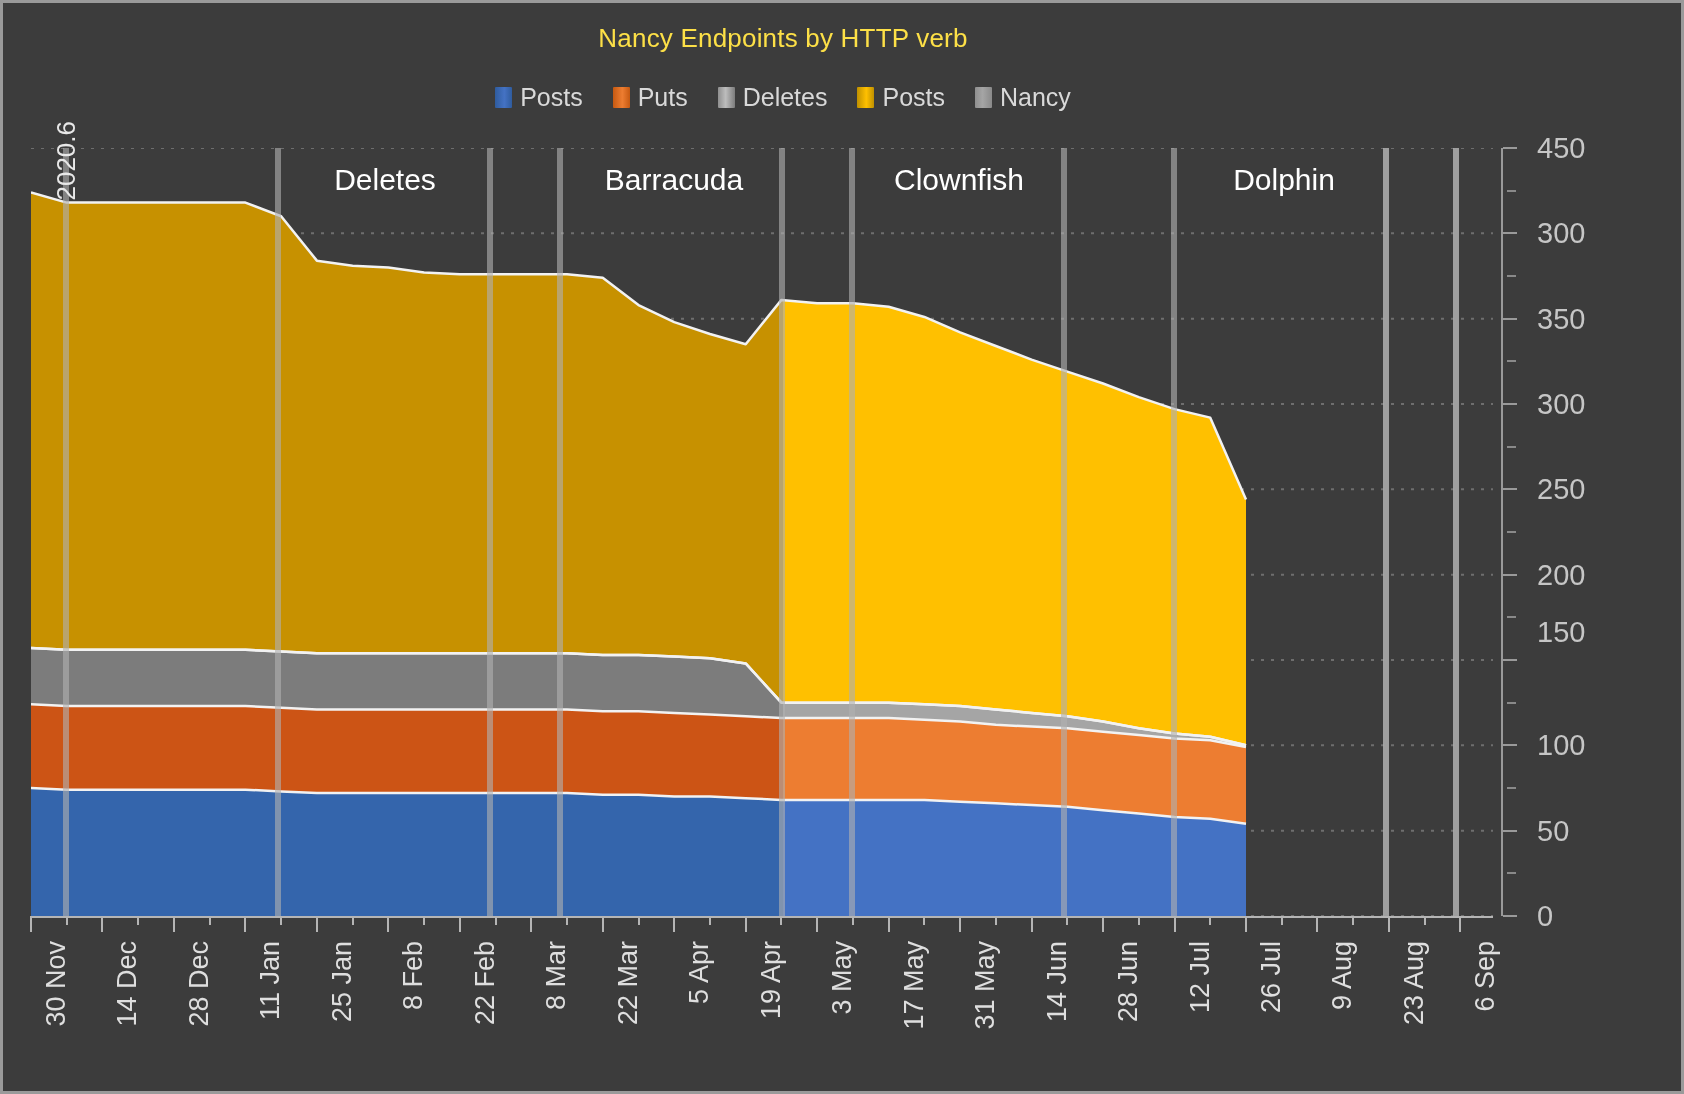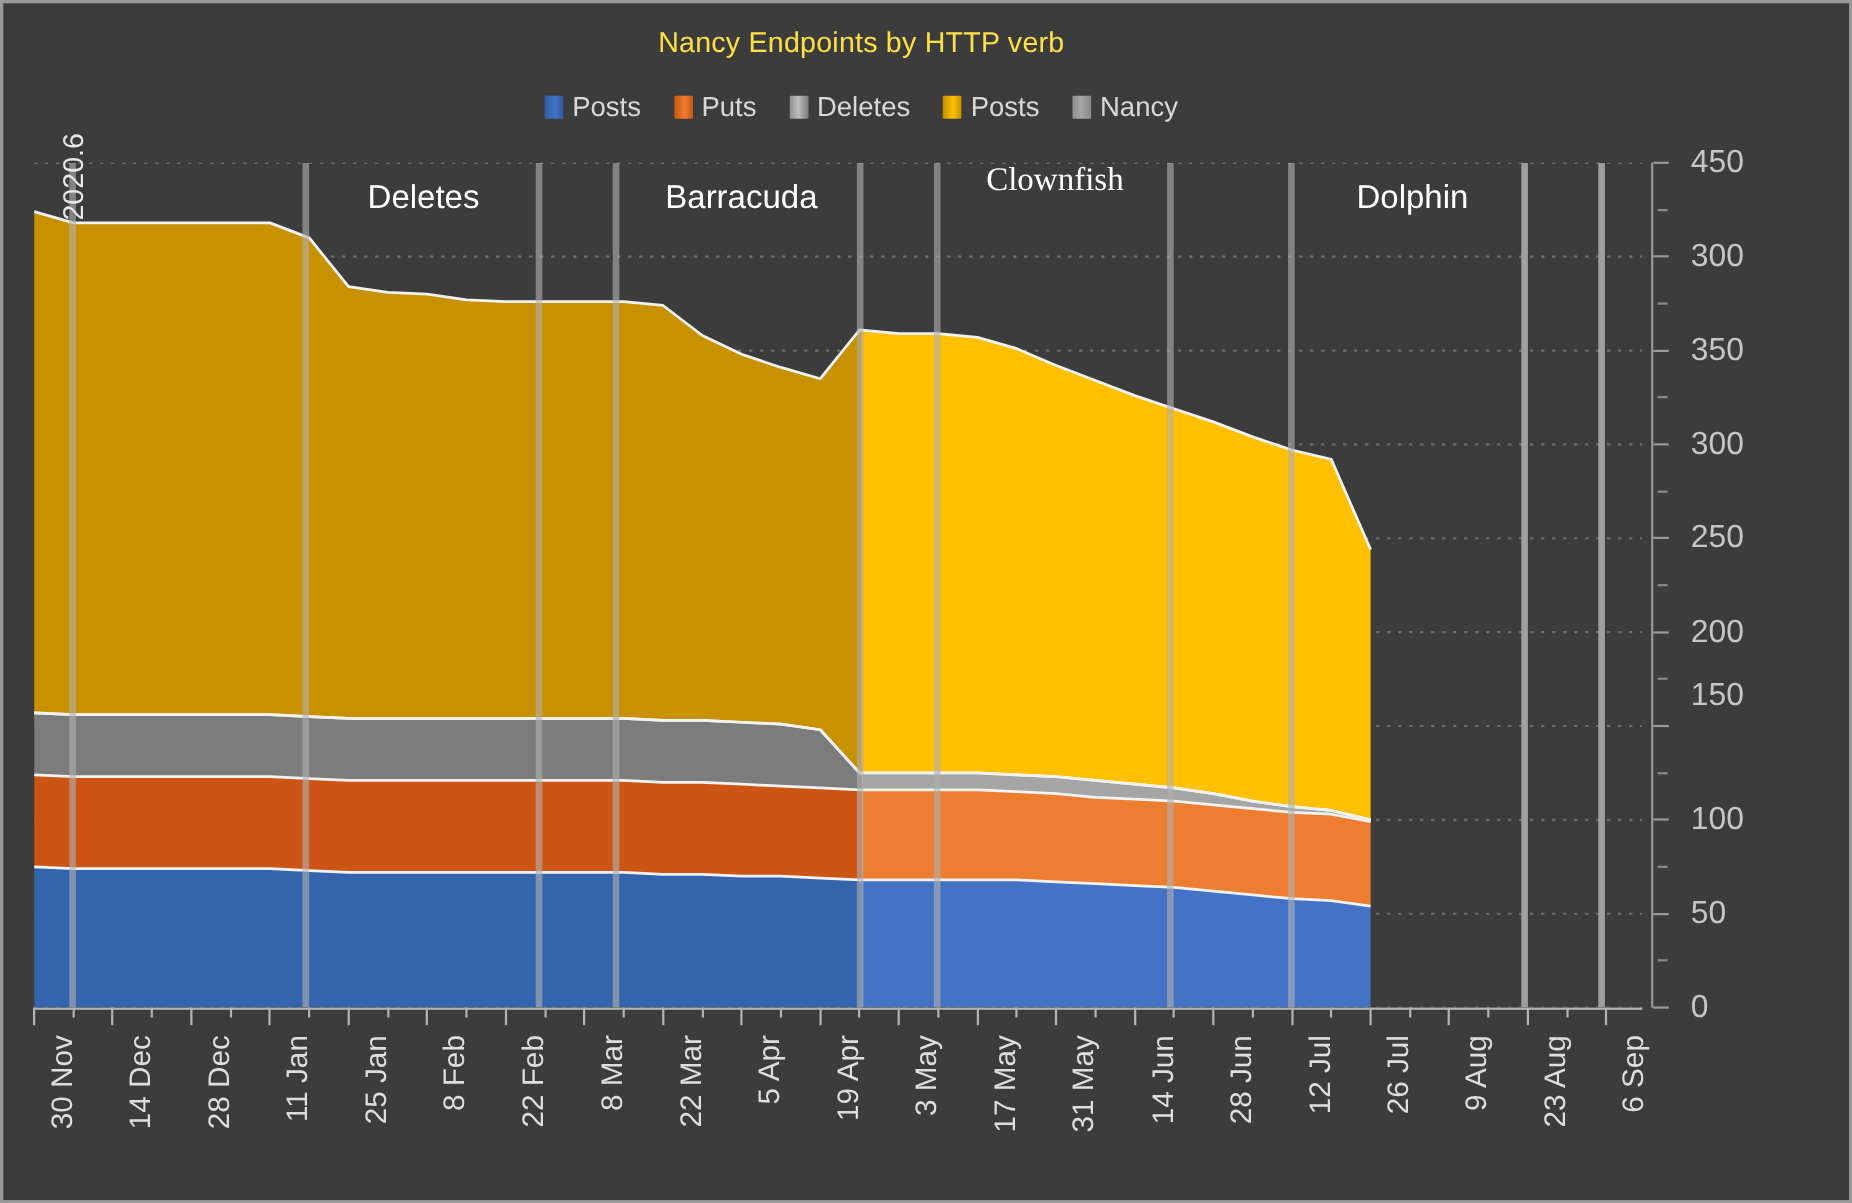--- a/index.html
+++ b/index.html
@@ -261,15 +261,15 @@
     <div class="xtick-minor" style="left: 1349.21px;"></div>
     <div class="xtick-label" style="left: 1324.47px;">9 Aug</div>
     <div class="xtick-mark" style="left: 1384.94px;"></div>
     <div class="xtick-minor" style="left: 1420.68px;"></div>
     <div class="xtick-label" style="left: 1395.94px;">23 Aug</div>
     <div class="xtick-mark" style="left: 1456.41px;"></div>
     <div class="xtick-label" style="left: 1467.41px;">6 Sep</div>
     <div id="start-label" style="left: 48px; top: 118px;">2020.6</div>
     <div class="milestone-label" style="left: 382px; top: 160px;">Deletes</div>
     <div class="milestone-label" style="left: 671px; top: 160px;">Barracuda</div>
-    <div class="milestone-label" style="left: 956px; top: 144px; font-family: Liberation Serif, serif;">Clownfish</div>
+    <div class="milestone-label" style="left: 956px; top: 160px;">Clownfish</div>
     <div class="milestone-label" style="left: 1281px; top: 160px;">Dolphin</div>
   </div>
 
 </body></html>

